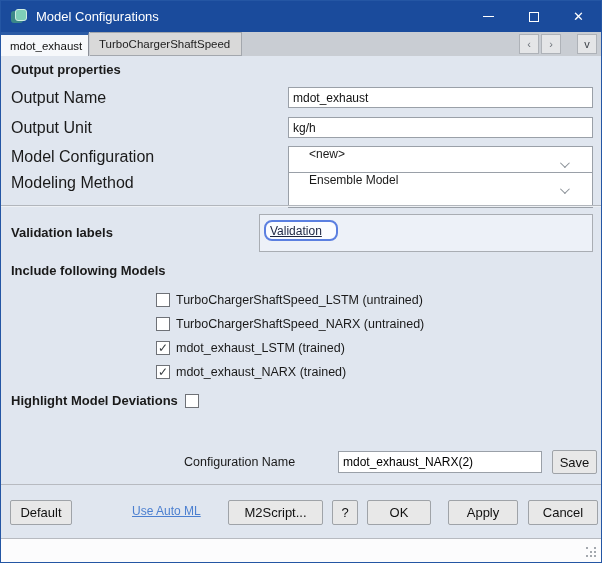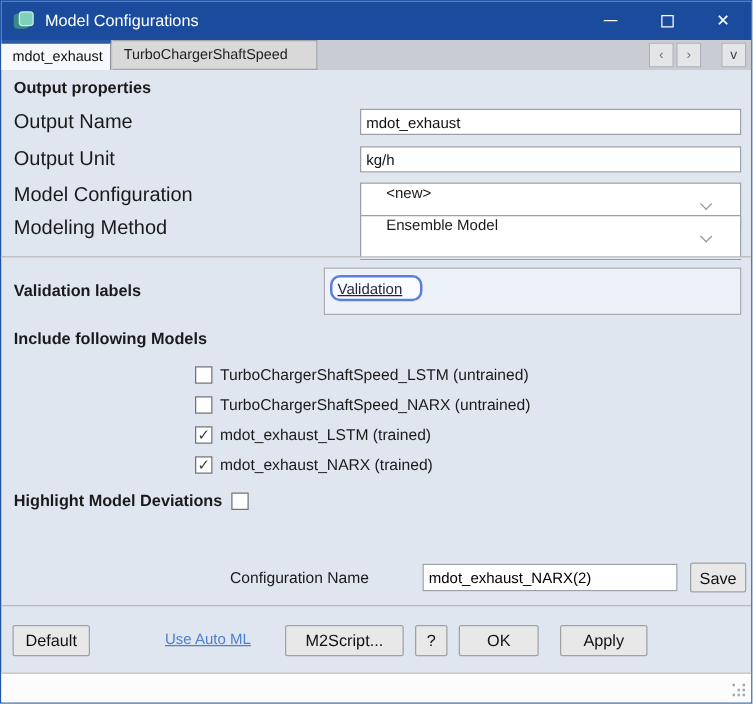--- a/index.html
+++ b/index.html
@@ -20,21 +20,21 @@
   .win-btn{width:45px;height:31px;display:flex;align-items:center;justify-content:center;cursor:default;}
   .min-glyph{width:11px;height:1px;background:#fff;display:block;}
   .max-glyph{width:10px;height:10px;border:1px solid #fff;display:block;}
   .close-glyph{color:#fff;font-size:13px;line-height:1;}
   
   .tabbar{position:absolute;top:31px;left:0;right:0;height:24px;background:#c9cdd3;}
   .tab{position:absolute;top:0;height:24px;display:flex;align-items:center;padding:0 9px;
     font-size:11.5px;white-space:nowrap;}
   .tab.active{left:0;width:88px;background:#f6f8fb;border-top:3px solid #2a5aa5;
     border-right:1px solid #8c9099;color:#111;}
-  .tab.inactive{left:89px;width:164px;background:#d9d9d9;border:1px solid #a3a7ad;border-left:none;color:#222;}
+  .tab.inactive{left:89px;width:152px;background:#d9d9d9;border:1px solid #a3a7ad;border-left:none;color:#222;}
   .tab-nav{position:absolute;top:2px;width:20px;height:20px;background:#e4e5e7;border:1px solid #aeb2b8;
     display:flex;align-items:center;justify-content:center;font-size:11px;color:#6e737a;}
   .tab-nav.prev{right:62px;}
   .tab-nav.next{right:40px;}
   .tab-nav.list{right:4px;width:20px;color:#3a3f46;font-size:11px;}
   
   .sec-title{position:absolute;left:10px;font-size:13px;font-weight:bold;}
   .flabel{position:absolute;left:10px;font-size:16px;line-height:21px;white-space:nowrap;}
   .tinput{position:absolute;left:287px;width:305px;height:21px;border:1px solid #9aa0a8;background:#fff;
     font-family:"Liberation Sans",sans-serif;font-size:12px;padding:0 4px;color:#111;outline:none;}
@@ -170,18 +170,19 @@
   <button class="btn save-btn">Save</button>
 
   <div class="thin-sep" style="top:483px;"></div>
 
   <button class="btn" style="left:9px;top:499px;width:62px;">Default</button>
   <span class="link" style="left:131px;top:503px;">Use Auto ML</span>
   <button class="btn" style="left:227px;top:499px;width:95px;">M2Script...</button>
   <button class="btn" style="left:331px;top:499px;width:26px;">?</button>
   <button class="btn" style="left:366px;top:499px;width:64px;">OK</button>
   <button class="btn" style="left:447px;top:499px;width:70px;">Apply</button>
+  <button class="btn" style="left:527px;top:499px;width:70px;">Cancel</button>
 
   <div class="statusbar">
     <div class="grip"></div>
   </div>
 
 </div>
 
 </body></html>

